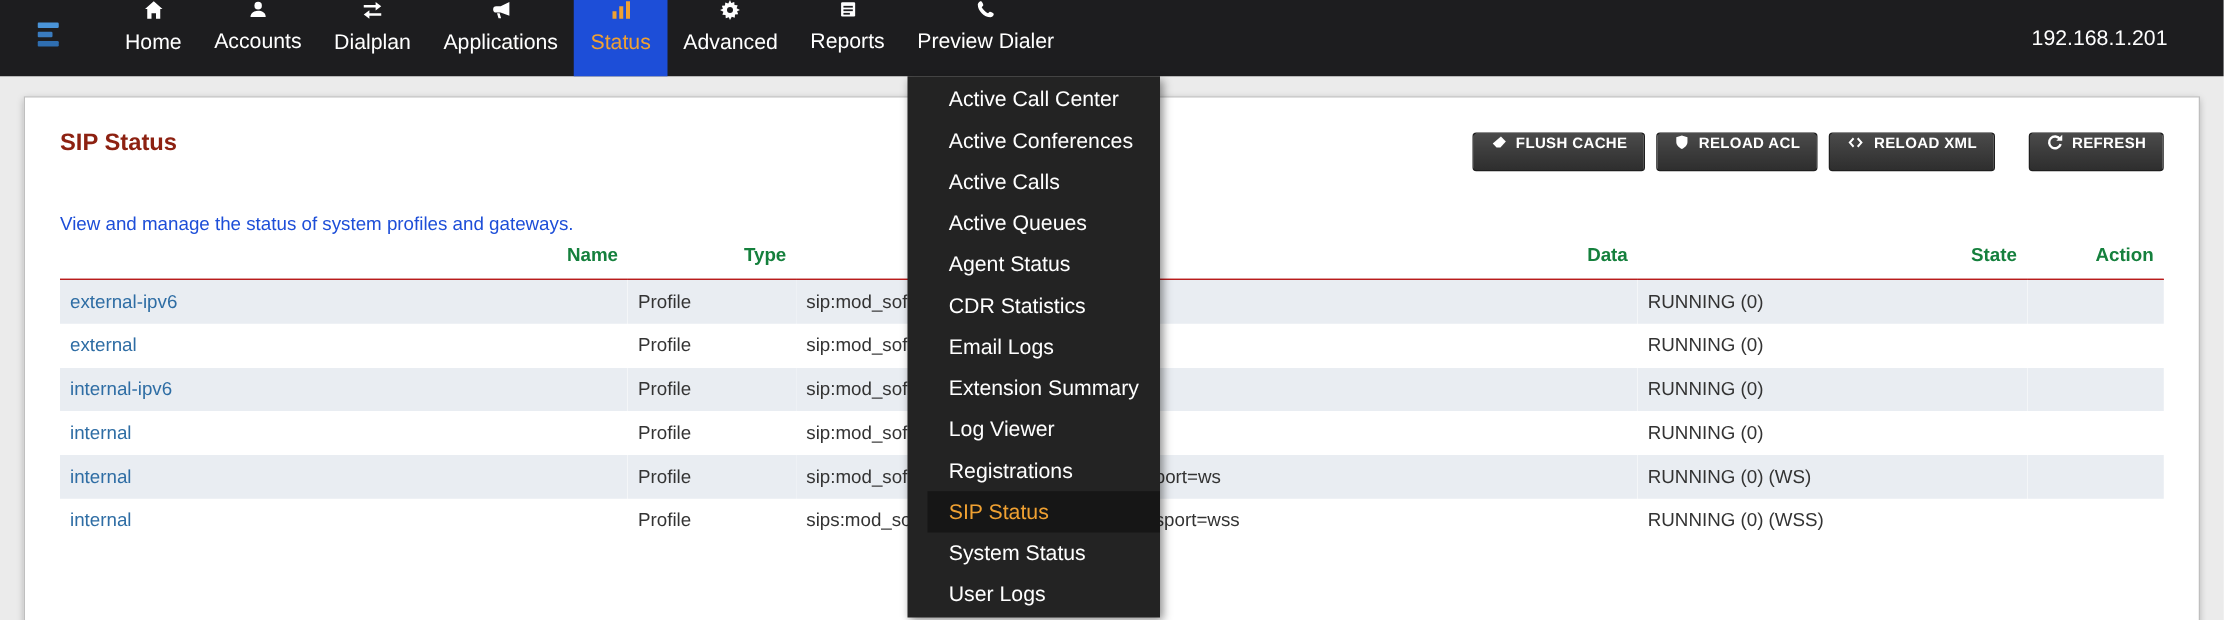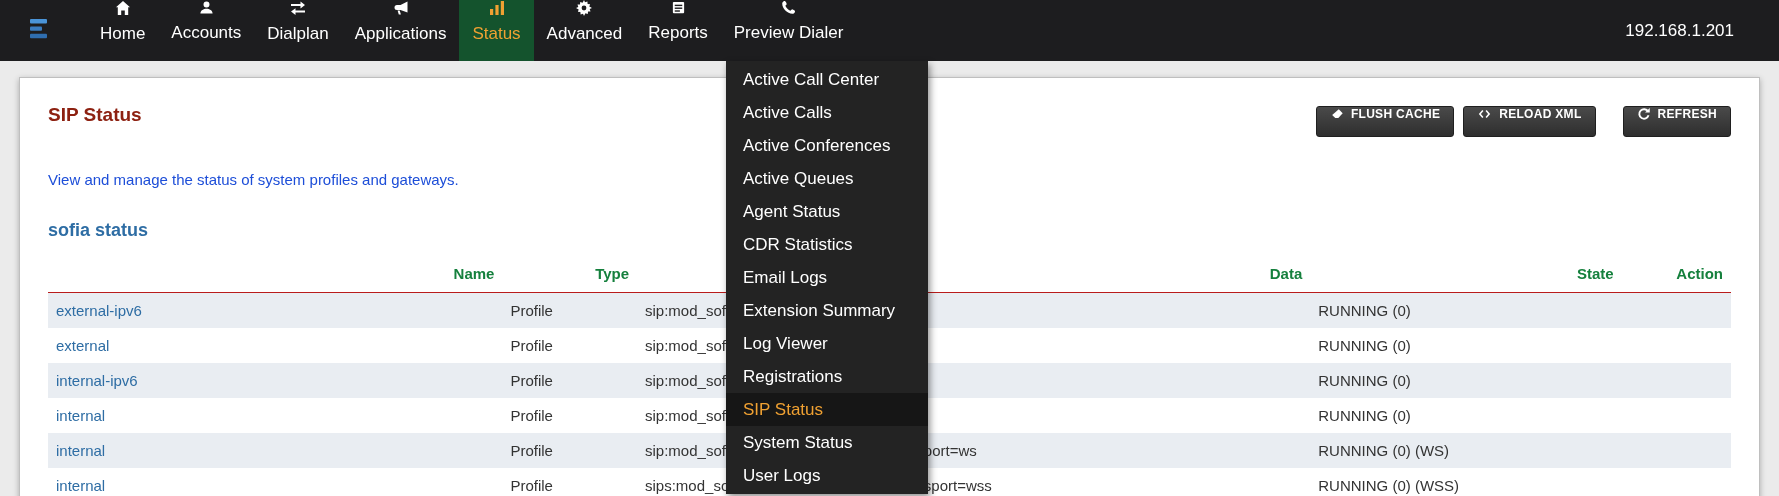--- a/index.html
+++ b/index.html
@@ -40,21 +40,21 @@
   .nav-item {
     display: flex; align-items: center; gap: 8px;
     padding: 0 13px;
     font-size: 17px;
     color: #ffffff;
     cursor: pointer;
     white-space: nowrap;
     flex-direction: column;
   }
   .nav-item .nav-icon { display: flex; align-items: center; }
-  .nav-item.active { color: #f0a132; background: #14532d; }
+  .nav-item.active { color: #f0a132; background: #1d4ed8; }
   .nav-icon svg { display: block; }
 
   .topbar-ip { margin-left: auto; font-size: 17px; color: #fff; }
 
   
   .dropdown {
     position: absolute;
     left: 726px; top: 61px;
     width: 202px;
     background: #232323;
@@ -62,20 +62,21 @@
     z-index: 50;
     box-shadow: 2px 3px 7px rgba(0,0,0,.45);
   }
   .dropdown-item {
     height: 33px; line-height: 33px;
     padding: 0 17px;
     font-size: 17px;
     color: #ffffff;
     white-space: nowrap;
     cursor: pointer;
+    margin-left: 16px;
   }
   .dropdown-item.active { color: #f0a132; background: #161616; }
 
   
   .card {
     position: absolute;
     left: 19px; right: 19px; top: 77px;
     height: 520px;
     background: #ffffff;
     border: 1px solid #bfbfbf;
@@ -223,22 +224,22 @@
       </span>
       <span>Preview Dialer</span>
     </div>
   </nav>
 
   <span class="topbar-ip">192.168.1.201</span>
 </header>
 
 <div class="dropdown">
   <div class="dropdown-item">Active Call Center</div>
+  <div class="dropdown-item">Active Conferences</div>
   <div class="dropdown-item">Active Calls</div>
-  <div class="dropdown-item">Active Conferences</div>
   <div class="dropdown-item">Active Queues</div>
   <div class="dropdown-item">Agent Status</div>
   <div class="dropdown-item">CDR Statistics</div>
   <div class="dropdown-item">Email Logs</div>
   <div class="dropdown-item">Extension Summary</div>
   <div class="dropdown-item">Log Viewer</div>
   <div class="dropdown-item">Registrations</div>
   <div class="dropdown-item active">SIP Status</div>
   <div class="dropdown-item">System Status</div>
   <div class="dropdown-item">User Logs</div>
@@ -249,20 +250,28 @@
     <div class="card-header">
       <h1 class="page-title">SIP Status</h1>
       <div class="toolbar">
         <button class="btn">
           <span class="btn-icon">
             <svg width="14" height="14" viewBox="0 0 16 16" fill="currentColor">
                 <path d="M10 2.5 14.5 7l-5 5.5H6L2.5 9z"></path>
               </svg>
           </span>
           <span>FLUSH CACHE</span>
+        </button>
+        <button class="btn">
+          <span class="btn-icon">
+            <svg width="13" height="14" viewBox="0 0 16 16" fill="currentColor">
+                <path d="M8 1l5.5 1.8v4.7c0 3.3-2.7 5.6-5.5 6.8C5.2 13.1 2.5 10.8 2.5 7.5V2.8z"></path>
+              </svg>
+          </span>
+          <span>RELOAD ACL</span>
         </button>
         <button class="btn">
           <span class="btn-icon">
             <svg width="15" height="14" viewBox="0 0 16 16" fill="currentColor">
                 <path d="M5.5 3.5 1.5 8l4 4.5 1.3-1.2L3.9 8l2.9-3.3z"></path>
                 <path d="M10.5 3.5l4 4.5-4 4.5-1.3-1.2L12.1 8 9.2 4.7z"></path>
               </svg>
           </span>
           <span>RELOAD XML</span>
         </button>
@@ -273,21 +282,20 @@
                 <path fill="currentColor" d="M14.6 1v5.4H9.2z"></path>
               </svg>
           </span>
           <span>REFRESH</span>
         </button>
       </div>
     </div>
 
     <p class="description">View and manage the status of system profiles and gateways.</p>
 
-    <h2 class="section-title">sofia status</h2>
 
     <table class="status-table">
       <colgroup>
         <col style="width:27%">
           <col style="width:8%">
           <col style="width:40%">
           <col style="width:18.5%">
           <col style="width:6.5%">
       </colgroup>
       <thead>

